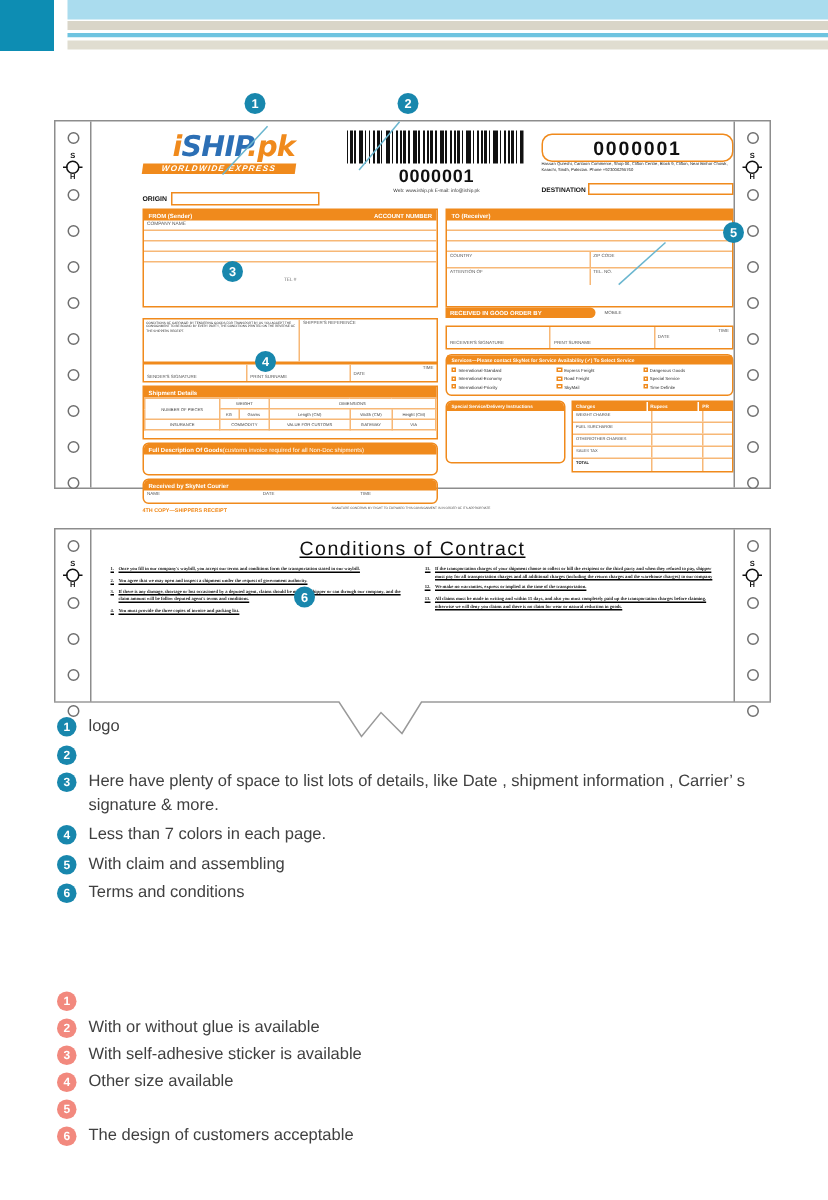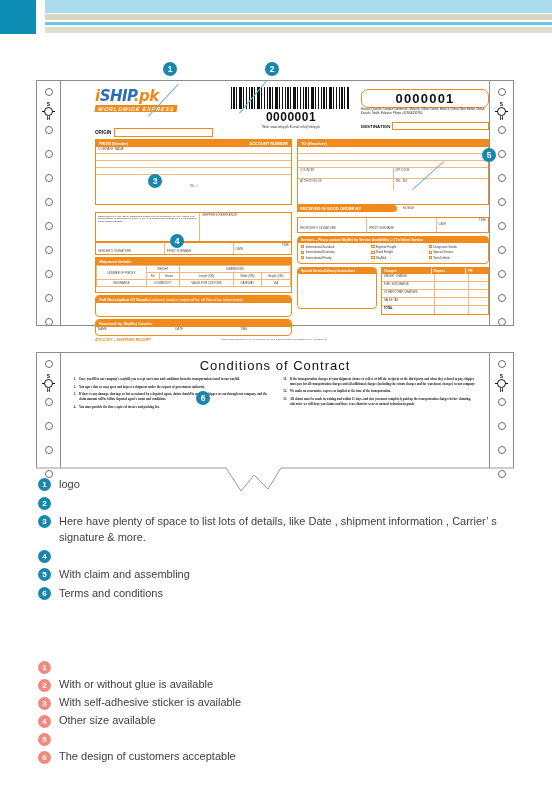--- a/index.html
+++ b/index.html
@@ -32,21 +32,21 @@
   .sh-mark .bighole:before, .sh-mark .bighole:after {
      content:""; position:absolute; background:#111; }
   .sh-mark .bighole:before { left:-3px; top:3px; width:3px; height:1.2px; }
   .sh-mark .bighole:after  { right:-3px; top:3px; width:3px; height:1.2px; }
 
   .form1-body { flex:1; position:relative; padding:4px 5px; }
 
   
   .logo-wrap { position:absolute; left:34px; top:8px; }
   .logo-text { font-family:"DejaVu Sans", sans-serif; font-style:italic; font-weight:bold;
-               font-size:15px; letter-spacing:-0.5px; line-height:1; }
+               font-size:19px; letter-spacing:-0.5px; line-height:1;margin-left:20px; }
   .logo-i { color:#f08a1c; }
   .logo-ship { color:#2c6fb5; }
   .logo-pk { color:#f08a1c; }
   .logo-sub { margin-top:1px; background:#f08a1c; color:#fff; font-style:italic;
               font-weight:bold; font-size:5.5px; letter-spacing:0.8px; text-align:center;
               padding:0.5px 3px; transform: skewX(-8deg); }
 
   
   .barcode-wrap { position:absolute; left:170px; top:6px; width:120px; text-align:center; }
   .barcode { height:22px; width:118px;
@@ -82,21 +82,21 @@
   .ck { display:inline-flex; align-items:center; gap:1.5px; font-size:2.9px; color:#333; white-space:nowrap;}
   .ck i { width:3.2px; height:3.2px; border:0.6px solid #f08a1c; display:inline-block; flex:none;}
 
   .tbl { width:100%; border-collapse:collapse; }
   .tbl td { border:0.6px solid #f7b877; font-size:2.9px; color:#444; padding:0 1px; height:7px; }
   .tbl td.h { background:#fff; color:#444; font-size:2.8px; text-align:center; }
 
   
   .form2 { position:absolute; left:36px; top:352px; width:478px; height:116px;
            border:1px solid #8d8d8d; border-bottom:none; background:#fff; display:flex; }
-  .cond-body { flex:1; padding:5px 8px; position:relative; }
+  .cond-body { flex:1; padding:5px 8px; position:relative;text-decoration:underline; }
   .cond-title { text-align:center; font-size:13px; color:#111; letter-spacing:1px; margin-bottom:4px; font-family:"Liberation Sans",sans-serif;}
   .cond-cols { display:flex; gap:10px; }
   .cond-col { flex:1; }
   .cond-item { display:flex; gap:3px; font-size:3.1px; color:#1a1a1a; line-height:1.5;
                margin-bottom:3px; font-family:"Liberation Serif", serif; font-weight:bold;}
   .cond-item .n { width:7px; flex:none; text-align:right; }
 
   .torn { position:absolute; left:36px; top:467px; width:478px; height:26px; overflow:hidden; }
 
   
@@ -494,20 +494,21 @@
     </div>
     <div class="lg-item">
       <div class="badge">2</div>
     </div>
     <div class="lg-item">
       <div class="badge">3</div>
       <div class="lg-text" style="max-width:452px;">Here have plenty of space to list lots of details, like Date , shipment information , Carrier’ s signature &amp; more.</div>
     </div>
     <div class="lg-item">
       <div class="badge">4</div>
+      <div class="lg-text">Less than 7 colors in each page.</div>
     </div>
     <div class="lg-item">
       <div class="badge">5</div>
       <div class="lg-text">With claim and assembling</div>
     </div>
     <div class="lg-item">
       <div class="badge">6</div>
       <div class="lg-text">Terms and conditions</div>
     </div>
   </div>

